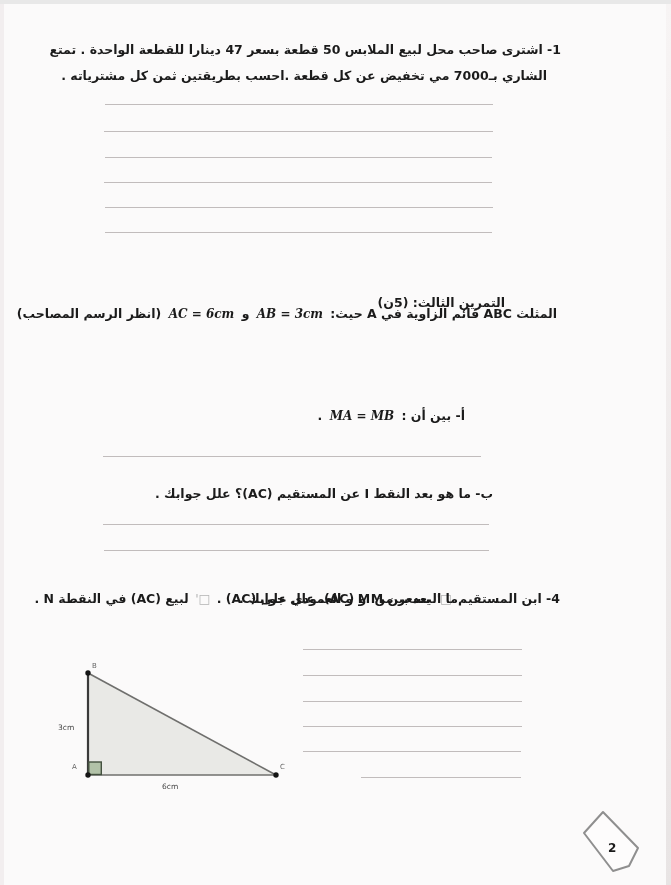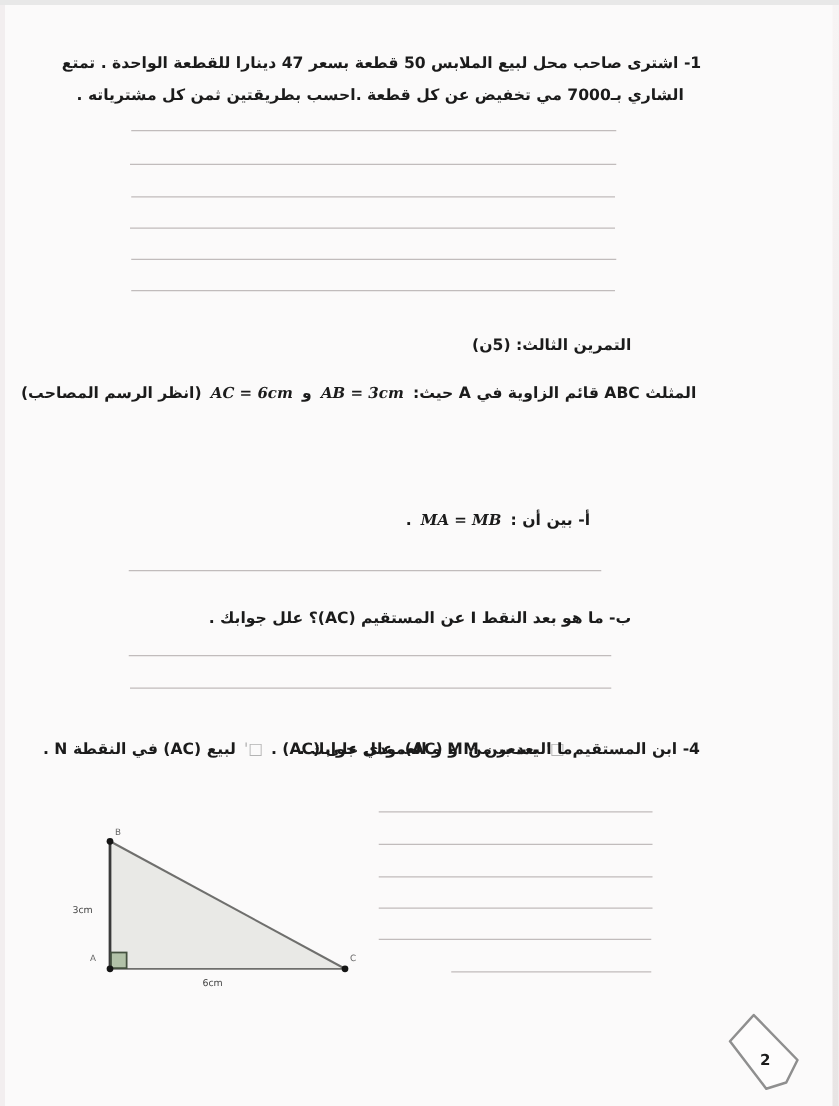--- a/index.html
+++ b/index.html
@@ -36,41 +36,41 @@
   <div class="t" style="top:38px;right:110px;">1- اشترى صاحب محل لبيع الملابس 50 قطعة بسعر 47 دينارا للقطعة الواحدة . تمتع</div>
   <div class="t" style="top:64px;right:124px;text-align:center;">الشاري بـ7000 مي تخفيض عن كل قطعة .احسب بطريقتين ثمن كل مشترياته .</div>
 
   <div class="aline" style="top:100px;left:105px;width:388px;"></div>
   <div class="aline" style="top:127px;left:104px;width:389px;"></div>
   <div class="aline" style="top:153px;left:105px;width:387px;"></div>
   <div class="aline" style="top:178px;left:104px;width:388px;"></div>
   <div class="aline" style="top:203px;left:105px;width:388px;"></div>
   <div class="aline" style="top:228px;left:105px;width:387px;"></div>
 
-  <div class="t" style="top:264px;right:166px;">التمرين الثالث: (5ن)</div>
+  <div class="t" style="top:291px;right:166px;">التمرين الثالث: (5ن)</div>
 
   <div class="t" style="top:302px;right:114px;">
     <span>المثلث ABC قائم الزاوية في A حيث:</span>
     <span class="math">AB = 3cm</span>
     <span>و</span>
     <span class="math">AC = 6cm</span>
     <span>(انظر الرسم المصاحب)</span>
   </div>
 
 
 
-  <div class="t" style="top:404px;right:199px;">
+  <div class="t" style="top:404px;right:206px;">
     <span>أ- بين أن :</span>
     <span class="math">MA = MB</span>
     <span>.</span>
   </div>
 
   <div class="aline" style="top:452px;left:103px;width:378px;"></div>
 
-  <div class="t" style="top:482px;right:166px;">ب- ما هو بعد النقط I عن المستقيم (AC)؟ علل جوابك .</div>
+  <div class="t" style="top:482px;right:178px;">ب- ما هو بعد النقط I عن المستقيم (AC)؟ علل جوابك .</div>
 
   <div class="aline" style="top:520px;left:103px;width:386px;"></div>
   <div class="aline" style="top:546px;left:104px;width:385px;"></div>
 
   <div class="t" style="top:587px;right:111px;">
     <span>4- ابن المستقيم</span>
     <span class="box">□'</span>
     <span>بسعر من M و العمودي على (AC) .</span>
     <span class="box">□'</span>
     <span>لبيع (AC) في النقطة N .</span>

